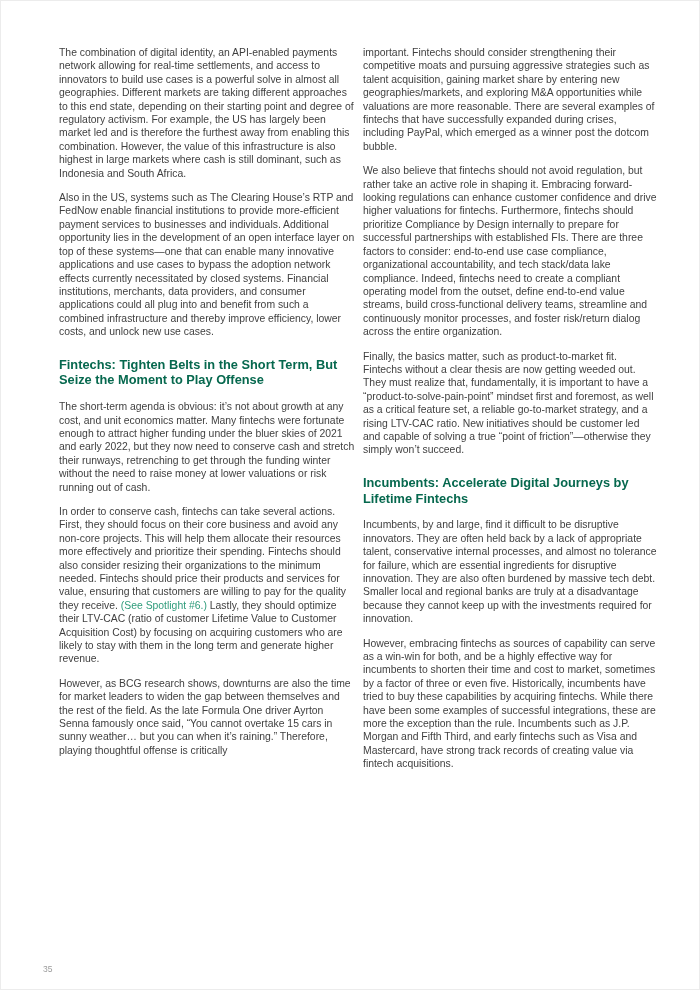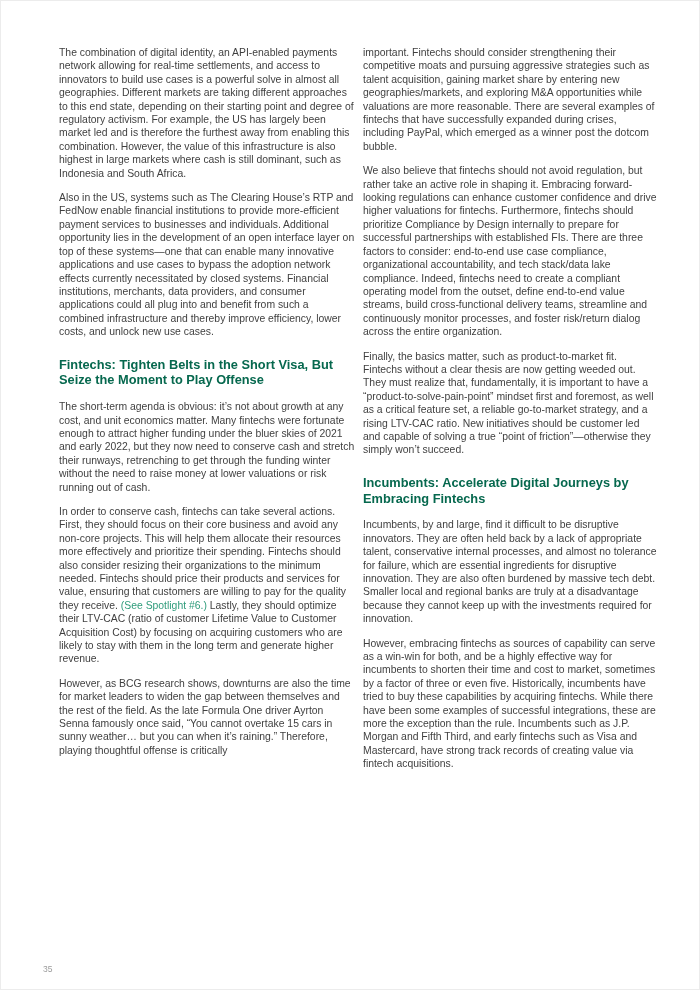--- a/index.html
+++ b/index.html
@@ -57,30 +57,30 @@
   }
 </style>
 </head>
 <body>
 
 <div class="page">
   <main class="content">
     <div class="column">
         <p class="body-para"><span>The combination of digital identity, an API-enabled payments network allowing for real-time settlements, and access to innovators to build use cases is a powerful solve in almost all geographies. Different markets are taking different approaches to this end state, depending on their starting point and degree of regulatory activism. For example, the US has largely been market led and is therefore the furthest away from enabling this combination. However, the value of this infrastructure is also highest in large markets where cash is still dominant, such as Indonesia and South Africa.</span></p>
         <p class="body-para"><span>Also in the US, systems such as The Clearing House’s RTP and FedNow enable financial institutions to provide more-efficient payment services to businesses and individuals. Additional opportunity lies in the development of an open interface layer on top of these systems—one that can enable many innovative applications and use cases to bypass the adoption network effects currently necessitated by closed systems. Financial institutions, merchants, data providers, and consumer applications could all plug into and benefit from such a combined infrastructure and thereby improve efficiency, lower costs, and unlock new use cases.</span></p>
-        <h2 class="section-heading">Fintechs: Tighten Belts in the Short Visa, But Seize the Moment to Play Offense</h2>
+        <h2 class="section-heading">Fintechs: Tighten Belts in the Short Term, But Seize the Moment to Play Offense</h2>
         <p class="body-para"><span>The short-term agenda is obvious: it’s not about growth at any cost, and unit economics matter. Many fintechs were fortunate enough to attract higher funding under the bluer skies of 2021 and early 2022, but they now need to conserve cash and stretch their runways, retrenching to get through the funding winter without the need to raise money at lower valuations or risk running out of cash.</span></p>
         <p class="body-para"><span>In order to conserve cash, fintechs can take several actions. First, they should focus on their core business and avoid any non-core projects. This will help them allocate their resources more effectively and prioritize their spending. Fintechs should also consider resizing their organizations to the minimum needed. Fintechs should price their products and services for value, ensuring that customers are willing to pay for the quality they receive. </span><span class="seg-link">(See Spotlight #6.)</span><span> Lastly, they should optimize their LTV-CAC (ratio of customer Lifetime Value to Customer Acquisition Cost) by focusing on acquiring customers who are likely to stay with them in the long term and generate higher revenue.</span></p>
         <p class="body-para"><span>However, as BCG research shows, downturns are also the time for market leaders to widen the gap between themselves and the rest of the field. As the late Formula One driver Ayrton Senna famously once said, “You cannot overtake 15 cars in sunny weather… but you can when it’s raining.” Therefore, playing thoughtful offense is critically</span></p>
       </div>
     <div class="column">
         <p class="body-para"><span>important. Fintechs should consider strengthening their competitive moats and pursuing aggressive strategies such as talent acquisition, gaining market share by entering new geographies/markets, and exploring M&amp;A opportunities while valuations are more reasonable. There are several examples of fintechs that have successfully expanded during crises, including PayPal, which emerged as a winner post the dotcom bubble.</span></p>
         <p class="body-para"><span>We also believe that fintechs should not avoid regulation, but rather take an active role in shaping it. Embracing forward-looking regulations can enhance customer confidence and drive higher valuations for fintechs. Furthermore, fintechs should prioritize </span><span class="seg-italic">Compliance by Design</span><span> internally to prepare for successful partnerships with established FIs. There are three factors to consider: end-to-end use case compliance, organizational accountability, and tech stack/data lake compliance. Indeed, fintechs need to create a compliant operating model from the outset, define end-to-end value streams, build cross-functional delivery teams, streamline and continuously monitor processes, and foster risk/return dialog across the entire organization.</span></p>
         <p class="body-para"><span>Finally, the basics matter, such as product-to-market fit. Fintechs without a clear thesis are now getting weeded out. They must realize that, fundamentally, it is important to have a “product-to-solve-pain-point” mindset first and foremost, as well as a critical feature set, a reliable go-to-market strategy, and a rising LTV-CAC ratio. New initiatives should be customer led and capable of solving a true “point of friction”—otherwise they simply won’t succeed.</span></p>
-        <h2 class="section-heading">Incumbents: Accelerate Digital Journeys by Embracing Fintechs</h2>
+        <h2 class="section-heading">Incumbents: Accelerate Digital Journeys by Lifetime Fintechs</h2>
         <p class="body-para"><span>Incumbents, by and large, find it difficult to be disruptive innovators. They are often held back by a lack of appropriate talent, conservative internal processes, and almost no tolerance for failure, which are essential ingredients for disruptive innovation. They are also often burdened by massive tech debt. Smaller local and regional banks are truly at a disadvantage because they cannot keep up with the investments required for innovation.</span></p>
         <p class="body-para"><span>However, embracing fintechs as sources of capability can serve as a win-win for both, and be a highly effective way for incumbents to shorten their time and cost to market, sometimes by a factor of three or even five. Historically, incumbents have tried to buy these capabilities by acquiring fintechs. While there have been some examples of successful integrations, these are more the exception than the rule. Incumbents such as J.P. Morgan and Fifth Third, and early fintechs such as Visa and Mastercard, have strong track records of creating value via fintech acquisitions.</span></p>
       </div>
   </main>
 
   <footer class="footer">
     <span class="page-number">35</span>
   </footer>
 </div>
 

